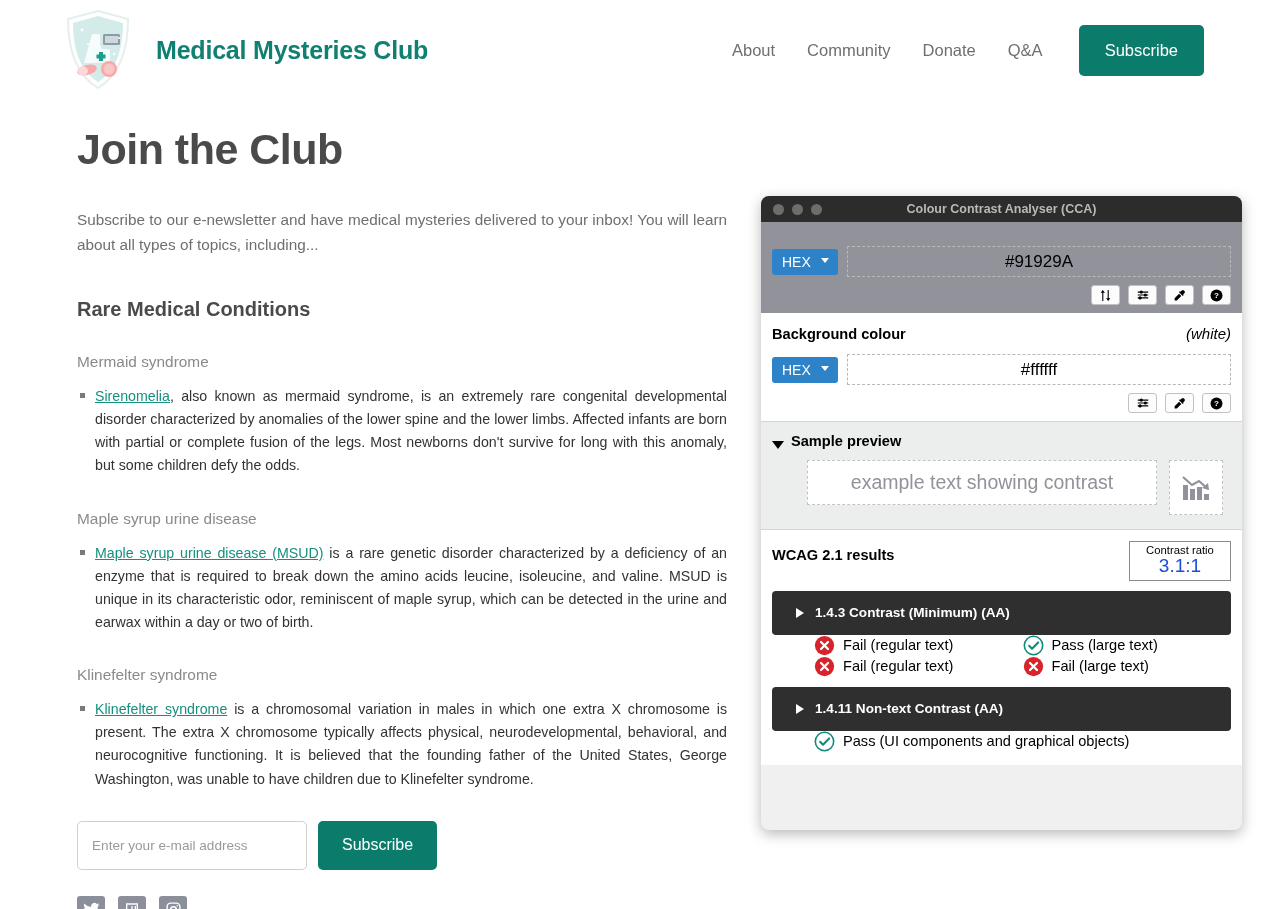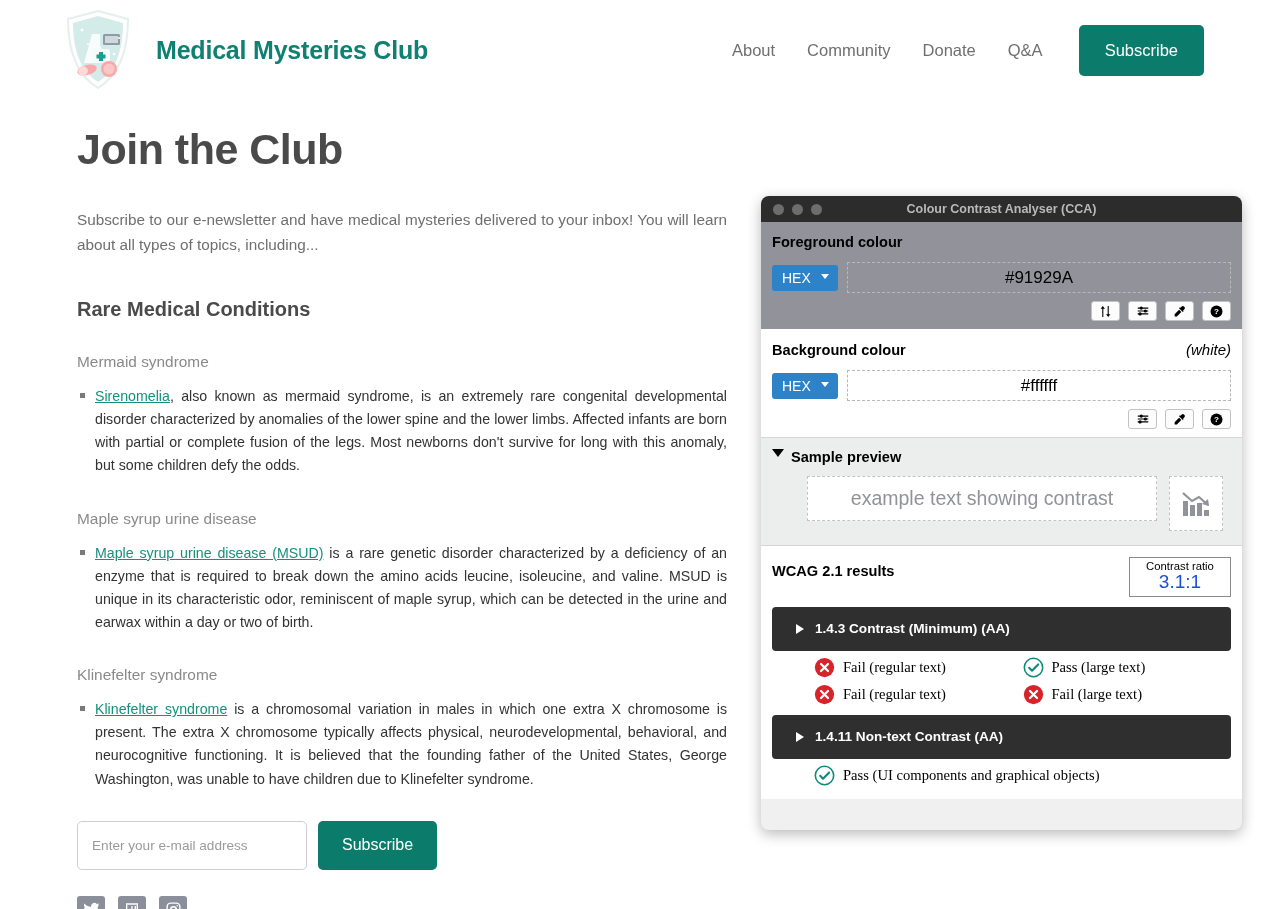--- a/index.html
+++ b/index.html
@@ -131,21 +131,21 @@
     line-height: 29px; font-family: "Liberation Sans", sans-serif;
   }
   .icon-row { display: flex; justify-content: flex-end; gap: 8px; margin-top: 8px; }
   .icon-btn {
     width: 29px; height: 20px; background: #fcfcfc; border: 1px solid #c2c2c2;
     border-radius: 3px; display: flex; align-items: center; justify-content: center;
     cursor: pointer;
   }
 
   .sample-panel { background: #eceded; padding: 11px 11px 14px 11px; border-top: 1px solid #d5d5d5; }
-  .sample-head { display: flex; align-items: flex-start; gap: 7px; }
+  .sample-head { display: flex; align-items: flex-end; gap: 7px; }
   .tri { width: 0; height: 0; border-left: 6px solid transparent; border-right: 6px solid transparent; border-top: 8px solid #000; }
   .tri-right { width: 0; height: 0; border-top: 5px solid transparent; border-bottom: 5px solid transparent; border-left: 8px solid #fff; }
   .sample-title { font-size: 14.6px; font-weight: bold; color: #000; }
   .sample-body { display: flex; gap: 12px; margin-top: 11px; padding-left: 35px; padding-right: 8px; }
   .sample-text {
     flex: 1; border: 1px dashed #c3c3c3; height: 45px; line-height: 43px;
     text-align: center; font-size: 19.5px; color: #91929a; background: #fff;
   }
   .sample-img {
     width: 54px; height: 55px; border: 1px dashed #c3c3c3; background: #fff;
@@ -161,21 +161,21 @@
   }
   .ratio-label { font-size: 11.3px; font-weight: normal; color: #000; }
   .ratio-value { font-size: 19px; color: #1d4ed8; line-height: 1.1; }
 
   .criterion {
     background: #2f2f2f; color: #fff; border-radius: 4px;
     height: 44px; display: flex; align-items: center; gap: 11px;
     padding: 0 0 0 24px; margin-top: 10px; cursor: pointer;
   }
   .criterion-label { font-size: 13.6px; font-weight: bold; }
-  .results-row { display: flex; margin-top: 6px; padding-left: 42px; font-family: Liberation Serif, serif; }
+  .results-row { display: flex; margin-top: 0; padding-left: 42px; }
   .result { display: flex; align-items: center; gap: 8px; width: 50%; }
   .result.full { width: 100%; }
   .result-text { font-size: 14.6px; color: #000; }
 </style>
 </head>
 <body>
 
 <div class="site-header">
   <div class="brand">
     <svg class="logo-shield" viewBox="0 0 72 84">
@@ -261,23 +261,20 @@
   <div class="cca-titlebar">
     <div class="traffic">
       <span></span>
       <span></span>
       <span></span>
     </div>
     <div class="cca-title">Colour Contrast Analyser (CCA)</div>
   </div>
 
   <div class="fg-panel">
-    <div class="panel-head">
-      <div class="panel-label">Foreground colour</div>
-    </div>
     <div class="colour-row">
       <div class="select-wrap">
         <select class="hex-select">
           <option>HEX</option>
         </select>
         <span class="caret"></span>
       </div>
       <div class="hex-value">#91929A</div>
     </div>
     <div class="icon-row">

